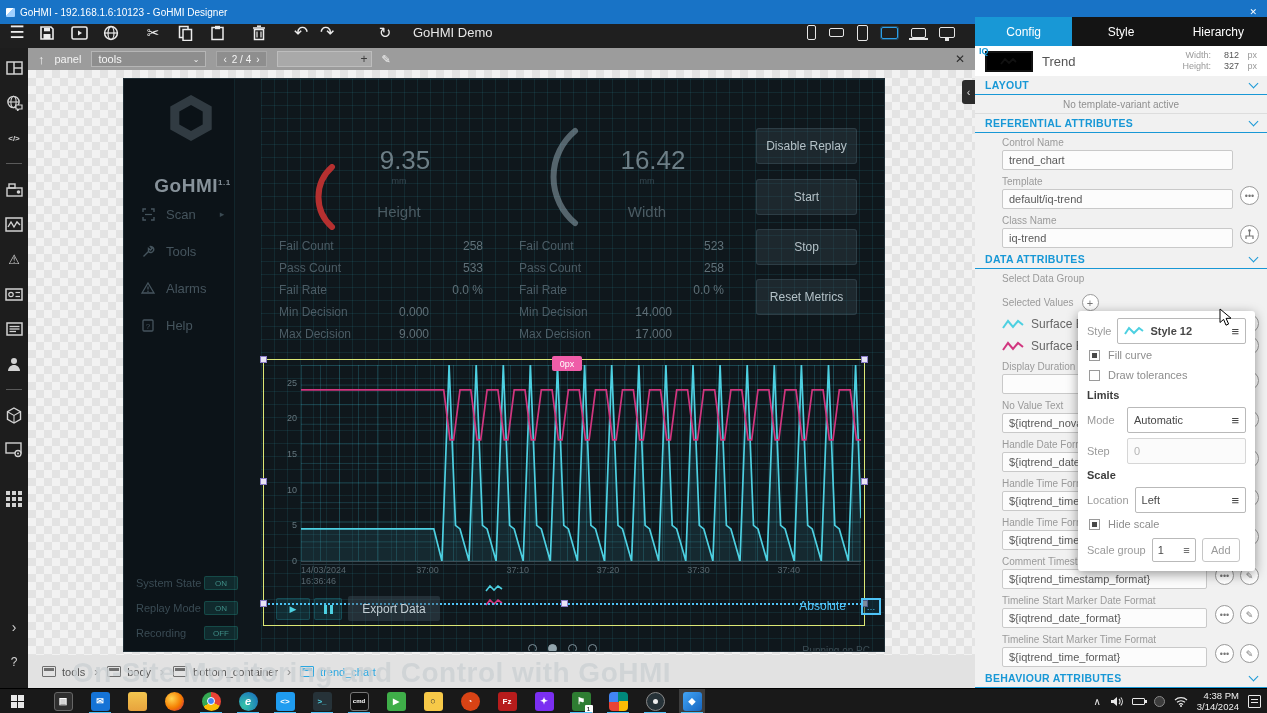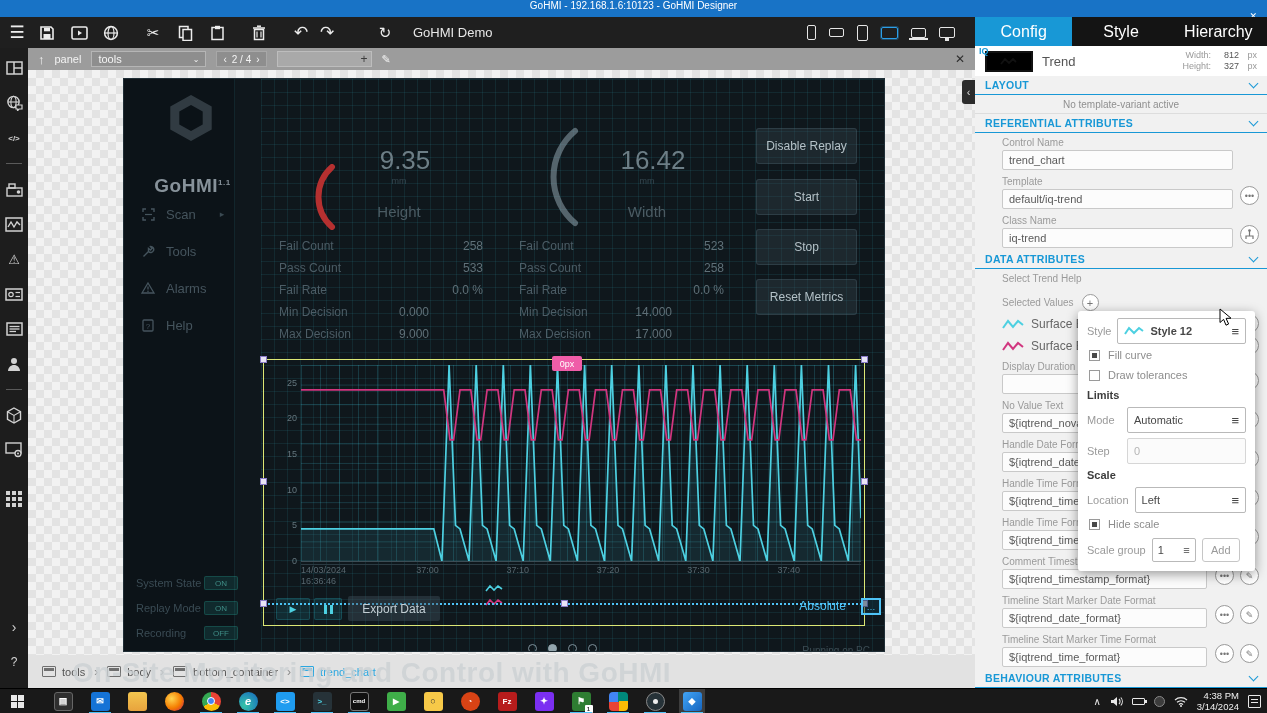--- a/index.html
+++ b/index.html
@@ -2,21 +2,21 @@
 <html><head>
 <meta charset="utf-8">
 <style>
   html,body{margin:0;padding:0;background:#555;}
   *{box-sizing:border-box;font-family:"Liberation Sans",sans-serif;}
   .screen{position:relative;width:1267px;height:713px;overflow:hidden;background:#f4f4f4;
     --accent:#1898d6;--cyan:#4dd0e1;--magenta:#d1367f;--selection:#dce775;}
 
   
   .titlebar{position:absolute;left:0;top:0;width:1267px;height:17px;background:#1873c6;color:#fff;
-    display:flex;align-items:center;font-size:10px;padding:0 6px;z-index:6;flex-direction:column;}
+    display:flex;align-items:center;font-size:10px;padding:12px 6px;z-index:6;}
   .titlebar .appico{width:9px;height:9px;margin-right:5px;background:linear-gradient(135deg,#fff 40%,#9fd0ff 40%);border-radius:1px;}
   .titlebar .wclose{margin-left:auto;font-size:9px;padding:0 4px;cursor:default;}
 
   
   .toolbar{position:absolute;left:0;top:17px;width:975px;height:31px;background:#1f1f1f;display:flex;align-items:center;z-index:5;color:#eee;}
   .tbtn{display:flex;align-items:center;justify-content:center;width:26px;height:26px;color:#ececec;font-size:15px;}
   .tbtn svg{display:block}
   .tb-gap{width:16px}
   .doc-title{position:absolute;left:413px;top:0;height:31px;display:flex;align-items:center;color:#e8e8e8;font-size:13px;}
   .devices{position:absolute;right:20px;top:0;height:31px;display:flex;align-items:center;gap:13px;}
@@ -114,21 +114,21 @@
   .absmode{position:absolute;left:642px;top:520px;width:80px;text-align:right;color:#4fc3f7;font-size:12px;}
   .morebox{position:absolute;left:737px;top:519px;width:20px;height:17px;border:2px solid #4fc3f7;background:rgba(16,52,66,.5);color:#4fc3f7;font-size:9px;display:flex;align-items:center;justify-content:center;}
   .pagedots{position:absolute;left:404px;top:565px;display:flex;gap:11px;}
   .pdot{width:9px;height:9px;border-radius:50%;border:1.5px solid #7d909a;}
   .pdot.on{background:#93a5ad;border-color:#93a5ad;}
   .runnote{position:absolute;right:14px;top:566px;color:#3c4c54;font-size:10px;}
 
   
   .rpanel{position:absolute;left:975px;top:17px;width:292px;height:671px;background:#f1f1f1;z-index:8;}
   .rtabs{height:29px;background:#141414;display:flex;}
-  .rtab{flex:1;color:#fff;font-size:16px;display:flex;align-items:center;justify-content:center;}
+  .rtab{flex:1;color:#fff;font-size:12px;display:flex;align-items:center;justify-content:center;}
   .rtab.active{background:var(--accent);}
   .rhead{height:30px;background:#fff;display:flex;align-items:center;padding:0 10px;gap:9px;}
   .iqicon{position:relative;width:48px;height:21px;border:2.5px solid #111;display:flex;align-items:center;justify-content:center;background:#000000;}
   .iqicon .iq{position:absolute;left:-8px;top:-7px;color:var(--accent);font-size:9px;font-weight:bold;}
   .ctype{color:#555;font-size:13px;}
   .dims{margin-left:auto;display:grid;grid-template-columns:auto 24px 14px;gap:0 4px;font-size:9px;color:#9a9a9a;text-align:right;line-height:11px;}
   .dims .dv{color:#555;}
   .secbar{display:flex;align-items:center;justify-content:space-between;padding:3px 10px;color:var(--accent);font-weight:bold;font-size:10.5px;border-bottom:1px solid var(--accent);letter-spacing:.3px;}
   .chevd{width:7px;height:7px;border-right:1.5px solid var(--accent);border-bottom:1.5px solid var(--accent);transform:rotate(45deg);margin-top:-3px;}
   .note{font-size:10px;color:#8f8f8f;text-align:center;padding:4px 0 3px;border-bottom:1px solid #ddd;}
@@ -587,21 +587,21 @@
             <circle cx="5.5" cy="1.5" r="1.3" fill="#777"></circle>
           </svg>
         </span>
     </div>
 
     <div class="secbar">
         <span>DATA ATTRIBUTES</span>
         <span class="chevd"></span>
       </div>
     <div class="fld">
-      <div class="lbl">Select Trend Help</div>
+      <div class="lbl">Select Data Group</div>
     </div>
     <div class="svlabelrow">
       <span>Selected Values</span>
       <span class="pluscirc">+</span>
     </div>
     <div class="valrow">
       <svg width="22" height="13" viewBox="0 0 22 13">
           <polyline points="1,10 6,3 11,9 16,3 21,7" fill="none" stroke="var(--cyan)" stroke-width="2"></polyline>
         </svg>
       <span>Surface B</span>

